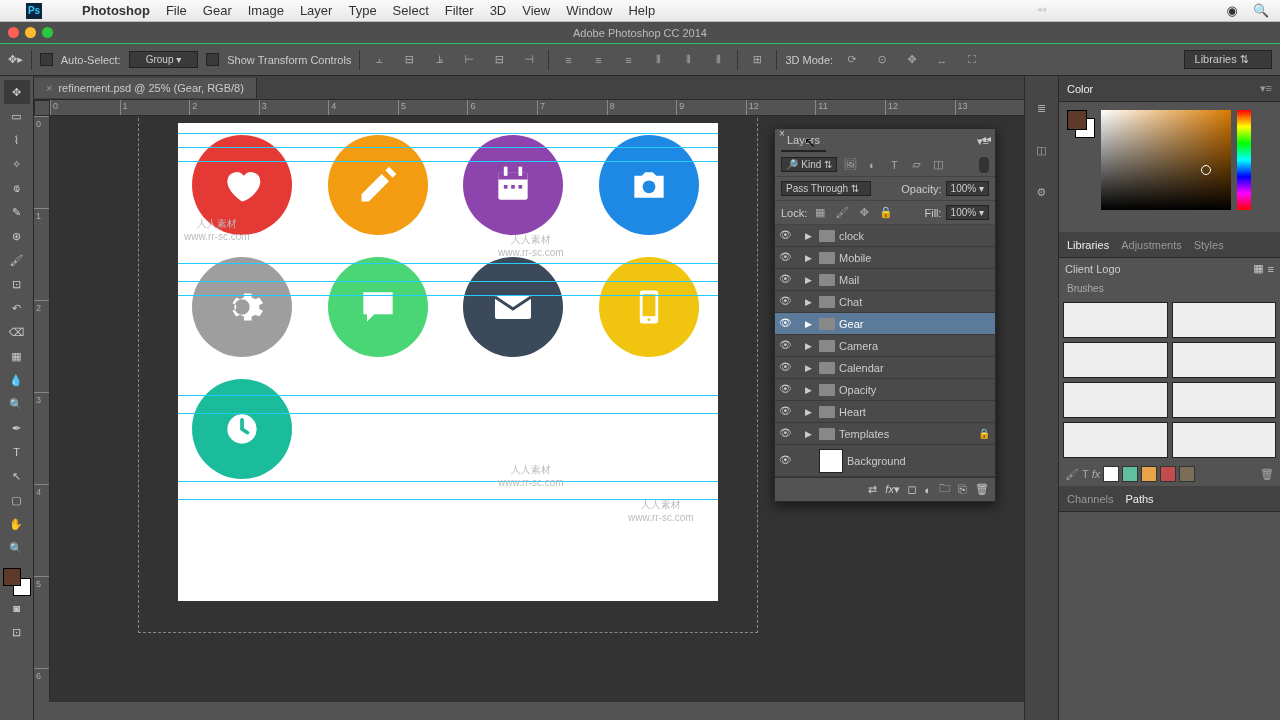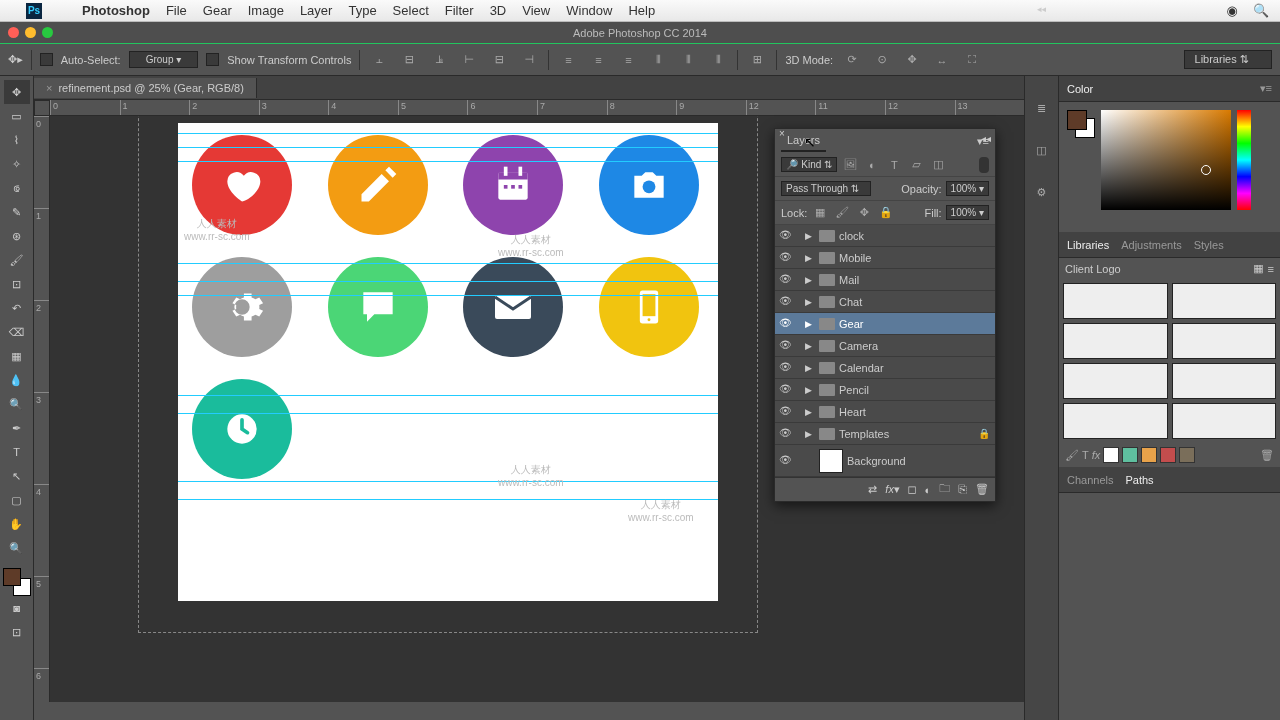--- a/index.html
+++ b/index.html
@@ -320,20 +320,21 @@
       <span class="active">Libraries</span>
       <span>Adjustments</span>
       <span>Styles</span>
     </div>
     <div class="lib-panel">
       <div class="sel-row">
         <span class="sel" style="flex:1"><span>Client Logo</span></span>
         <span class="micon">▦</span>
         <span class="micon">≡</span>
       </div>
+      <div class="brush-lbl">Brushes</div>
       <div class="brush-grid">
         <div class="brush-item"></div>
         <div class="brush-item"></div>
         <div class="brush-item"></div>
         <div class="brush-item"></div>
         <div class="brush-item"></div>
         <div class="brush-item"></div>
         <div class="brush-item"></div>
         <div class="brush-item"></div>
       </div>
@@ -435,21 +436,21 @@
     <span style="width:4px"></span>
     <span class="arrow">▶</span>
     <span class="folder-ic"></span>
     <span>Calendar</span>
     </div>
       <div class="layer">
         <span class="eye">👁</span>
     <span style="width:4px"></span>
     <span class="arrow">▶</span>
     <span class="folder-ic"></span>
-    <span>Pencil</span>
+    <span>Opacity</span>
     </div>
       <div class="layer">
         <span class="eye">👁</span>
     <span style="width:4px"></span>
     <span class="arrow">▶</span>
     <span class="folder-ic"></span>
     <span>Heart</span>
     </div>
       <div class="layer">
         <span class="eye">👁</span>

